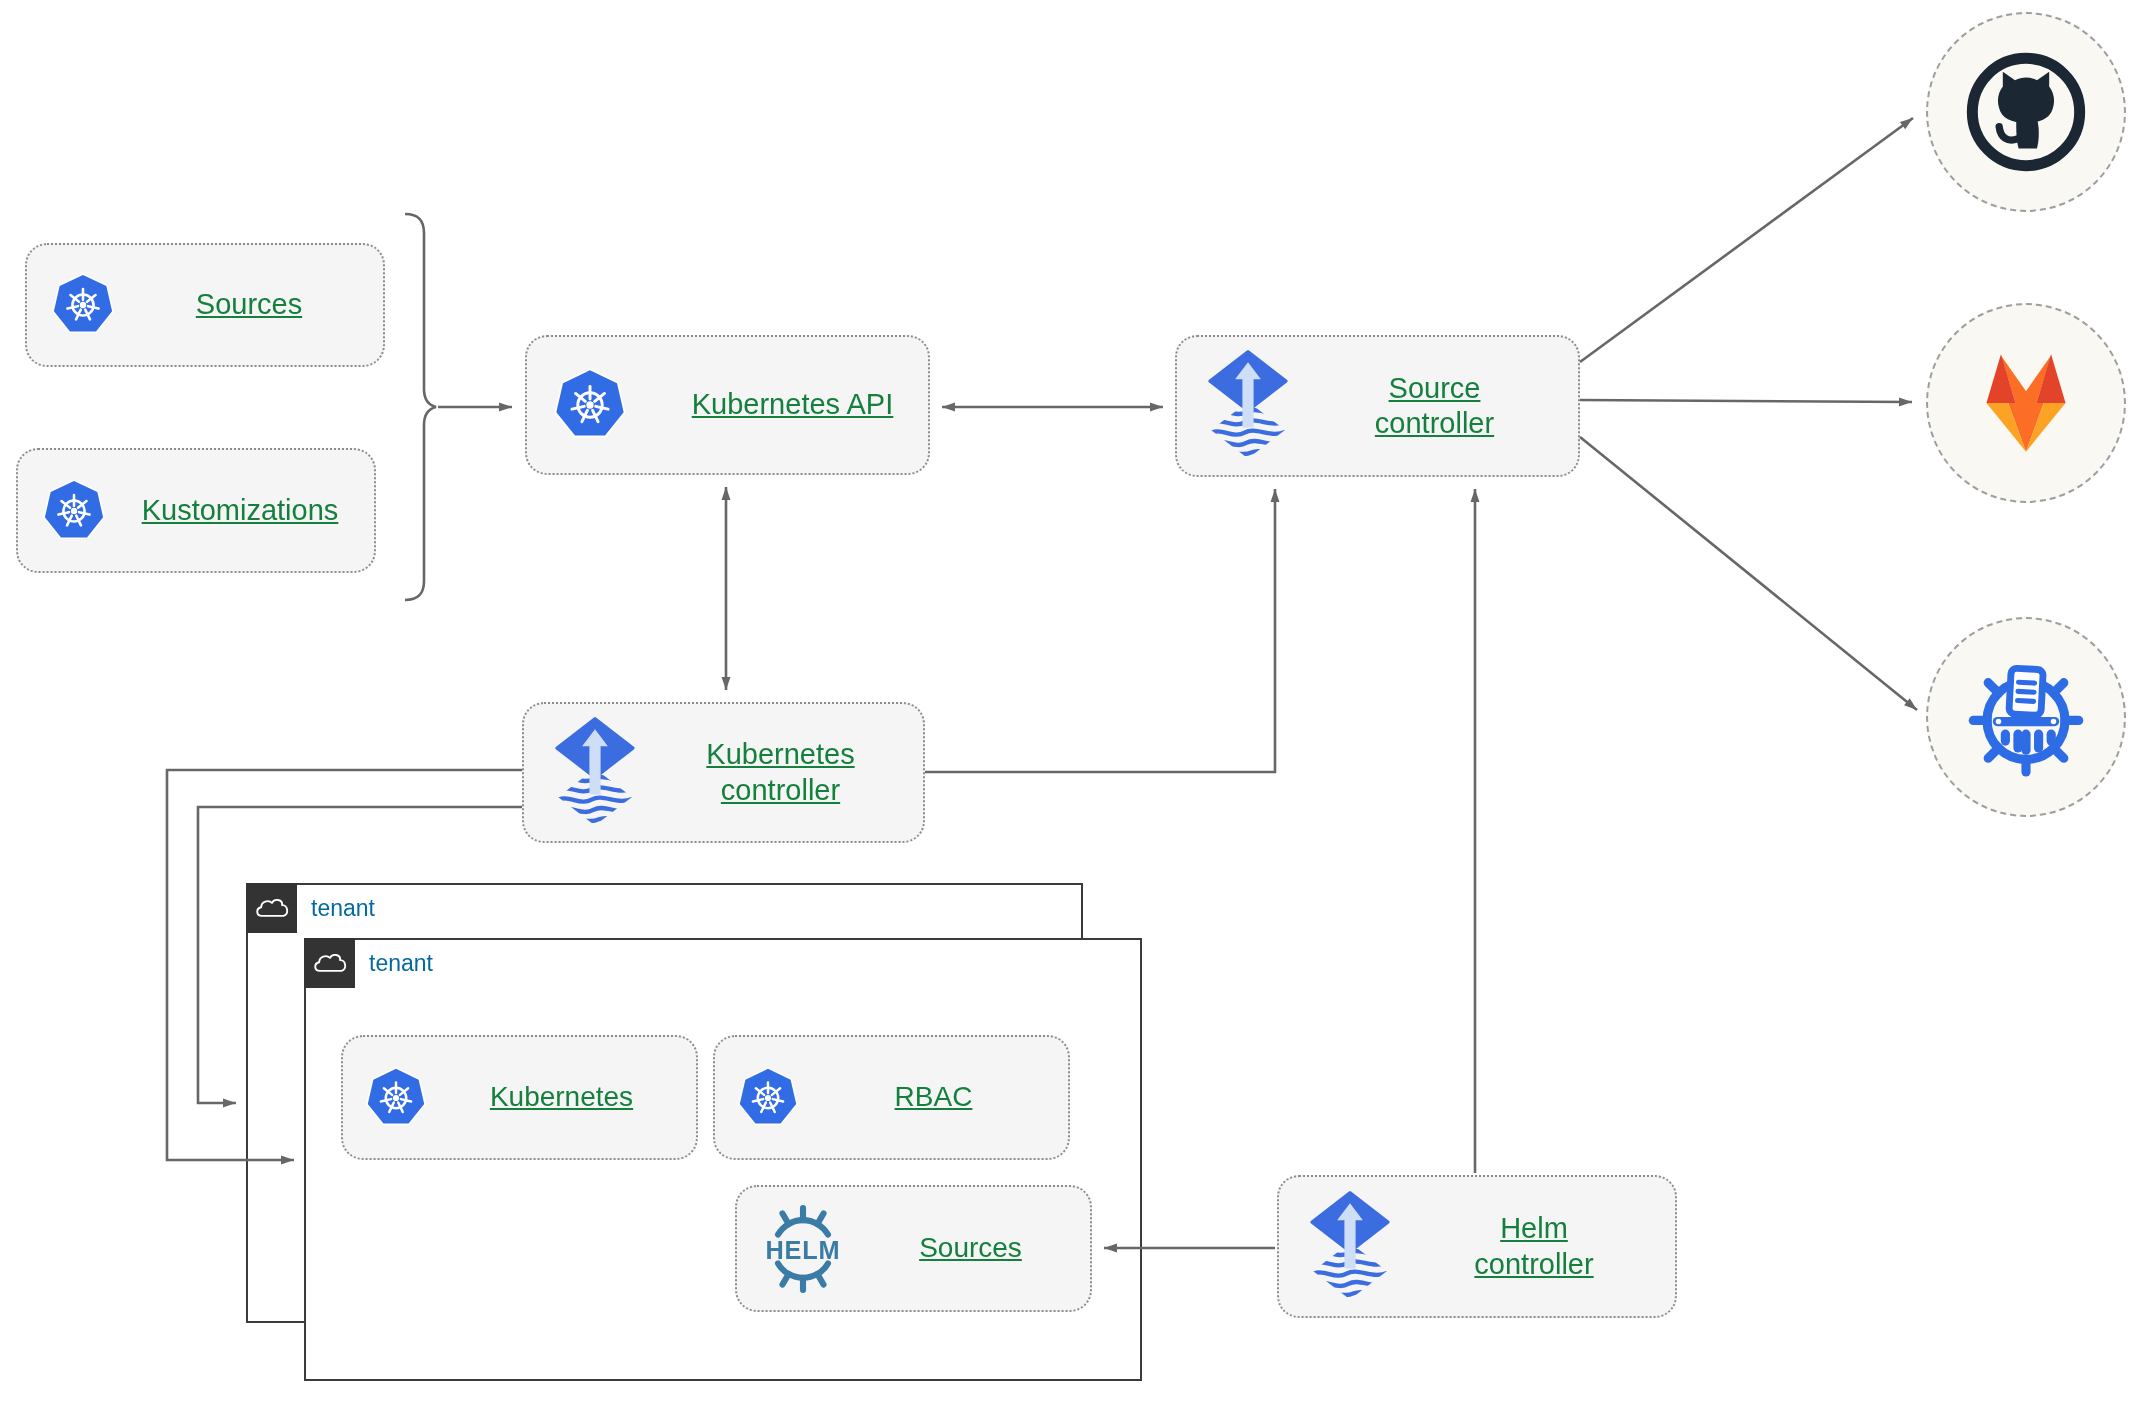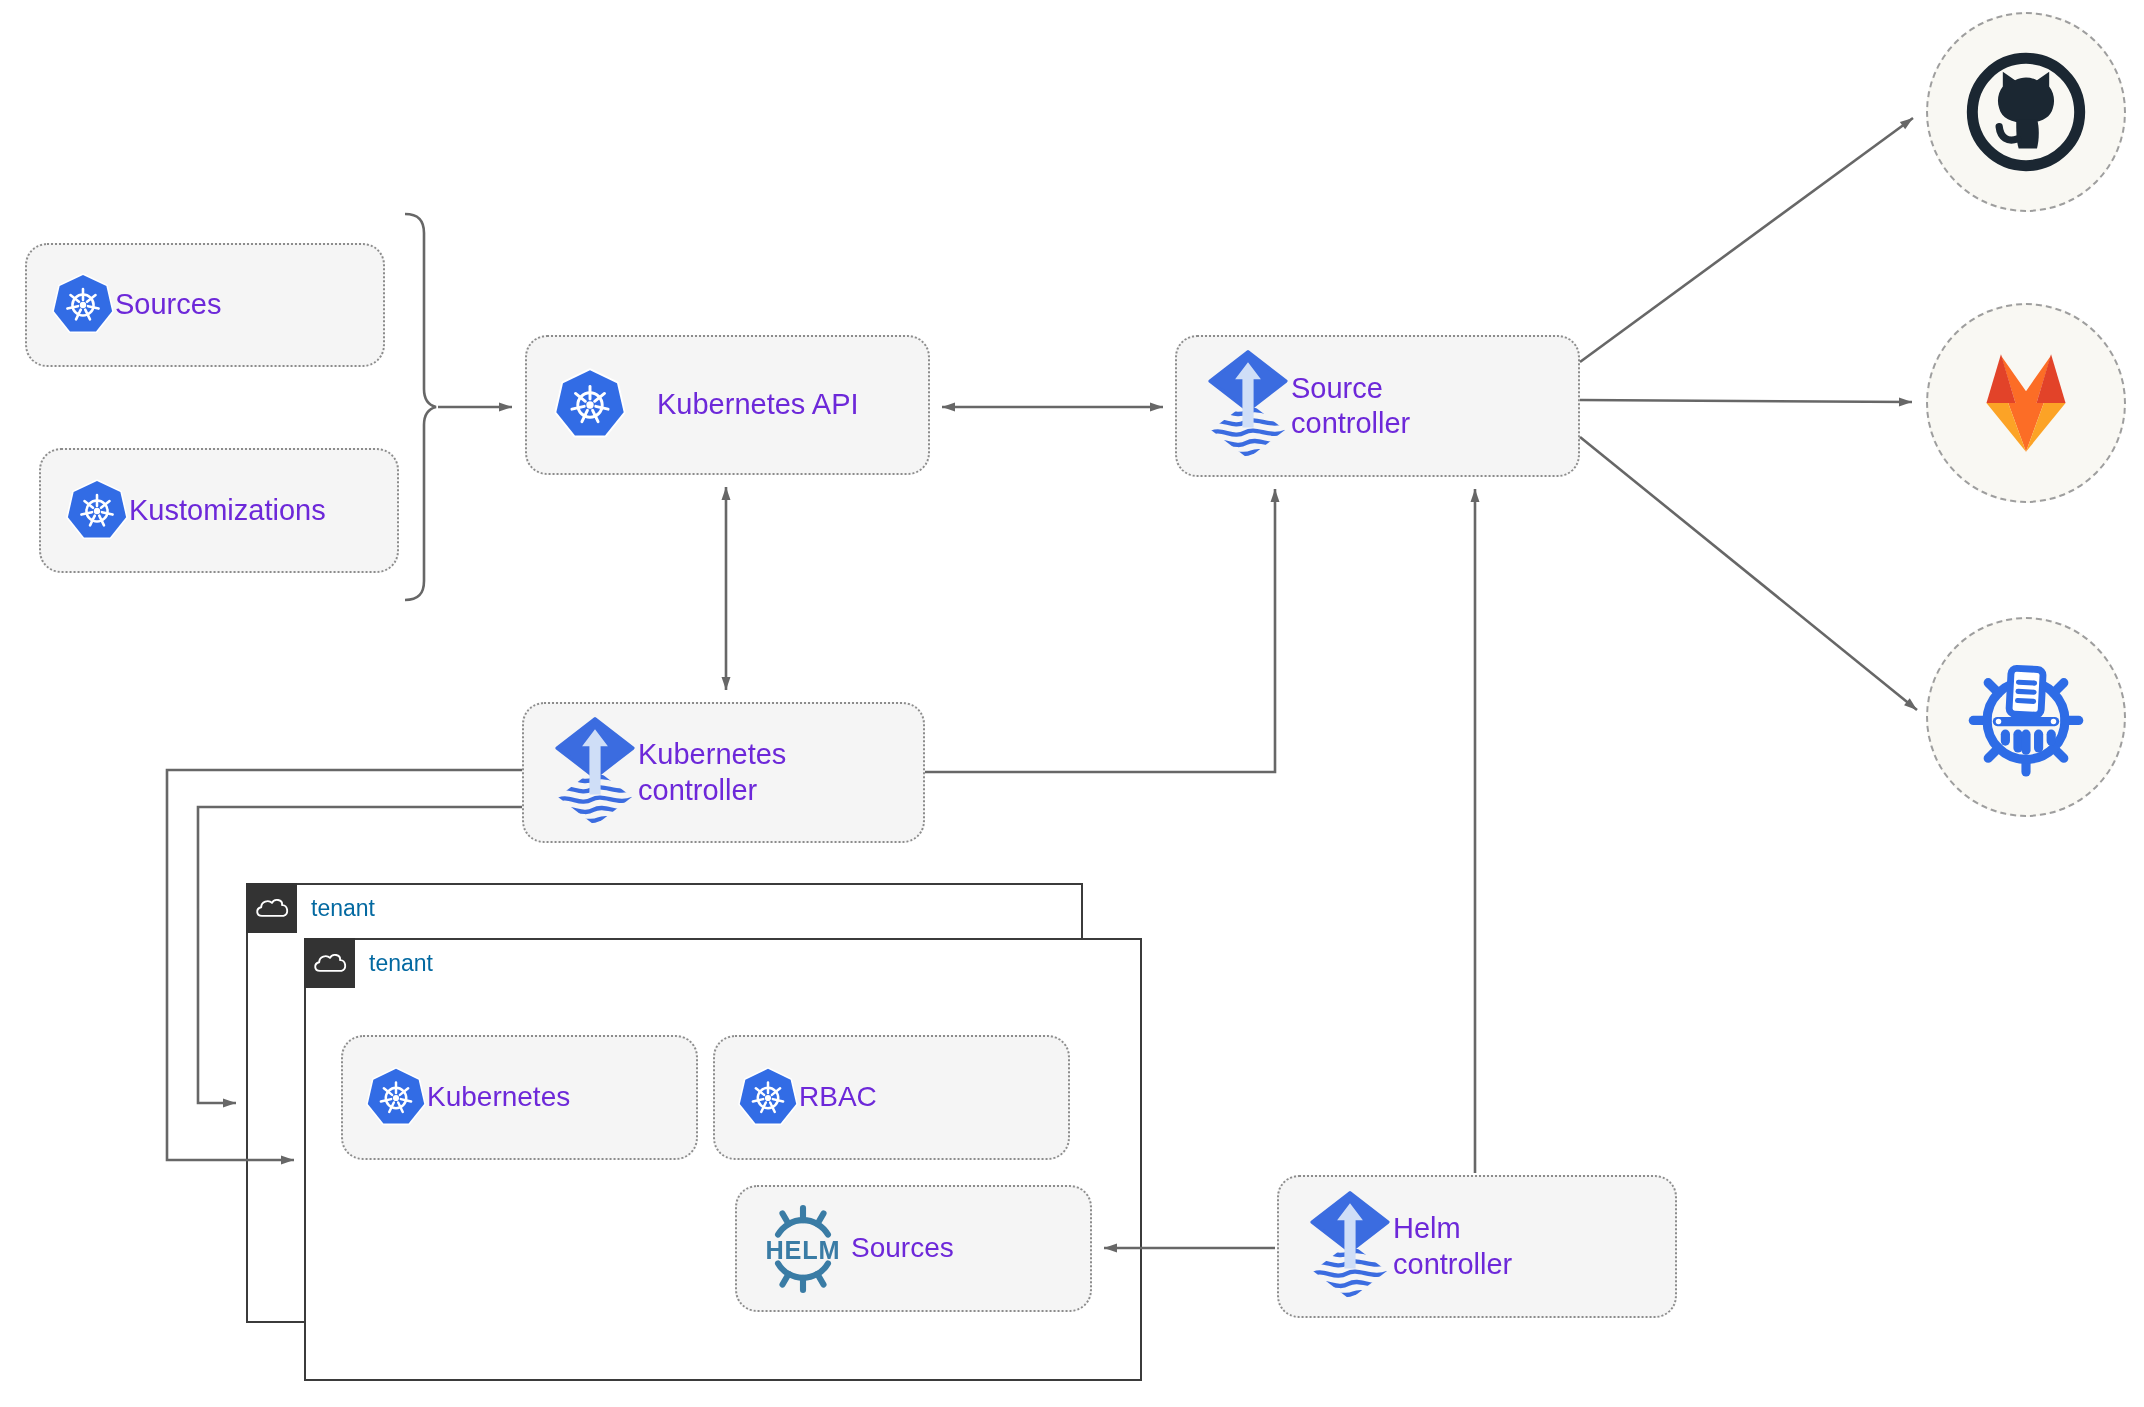--- a/index.html
+++ b/index.html
@@ -2,21 +2,21 @@
 <html style="--kubernetes-blue: #326ce5; --flux-blue: #3b6ce0; --flux-arrow: #cfdef7; --helm-blue: #3a7ca5; --github-dark: #1b2732; --gitlab-red: #e24329; --gitlab-orange: #fc6d26; --gitlab-yellow: #fca326; --registry-blue: #2e6ce6; --connector-gray: #676767; --node-fill: #f5f5f5; --tenant-border: #3b3b3b; --circle-fill: #f9f8f3;"><head>
 <meta charset="utf-8">
 <style>
   html,body{margin:0;padding:0;background:#ffffff;}
   body{font-family:"Liberation Sans","DejaVu Sans",sans-serif;}
   .stage{position:relative;width:2144px;height:1407px;background:#fff;overflow:hidden;}
   svg.connectors{position:absolute;left:0;top:0;width:2144px;height:1407px;pointer-events:none;z-index:6;}
   .pill{position:absolute;box-sizing:border-box;background:var(--node-fill);
         border:2px dotted #8c8c8c;border-radius:22px;display:flex;align-items:center;z-index:4;}
   .pill .nicon{flex:0 0 auto;display:flex;align-items:center;justify-content:center;}
-  .pill .nlabel{flex:1 1 auto;text-align:left;color:#6d28d9;font-size:29px;line-height:1.22;white-space:pre-line;}
+  .pill .nlabel{flex:1 1 auto;text-align:center;color:#15803d;font-size:29px;line-height:1.22;white-space:pre-line;text-decoration:underline;}
   .pill.small .nlabel{font-size:28px;}
   .tenant{position:absolute;box-sizing:border-box;background:#fff;border:2px solid var(--tenant-border);}
   .tenant .tab{position:absolute;left:-2px;top:-2px;width:51px;height:50px;background:#333333;
                display:flex;align-items:center;justify-content:center;}
   .tenant .tlabel{position:absolute;left:63px;top:10px;font-size:23px;color:#0369a1;}
   .tenant-back{z-index:1;}
   .tenant-front{z-index:2;}
   .extcircle{position:absolute;box-sizing:border-box;width:200px;height:200px;border-radius:50%;
              background:var(--circle-fill);border:2.5px dashed #9e9e9e;
              display:flex;align-items:center;justify-content:center;z-index:4;}
@@ -146,21 +146,21 @@
 
   <div class="pill" style="left:25px;top:243px;width:360px;height:124px;padding-left:24px;">
     <span class="nicon">
       <svg width="64" height="64">
           <use href="#sym-k8s"></use>
         </svg>
       </span>
     <span class="nlabel">Sources</span>
   </div>
 
-  <div class="pill" style="left:39px;top:448px;width:360px;height:125px;padding-left:24px;">
+  <div class="pill" style="left:16px;top:448px;width:360px;height:125px;padding-left:24px;">
     <span class="nicon">
       <svg width="64" height="64">
           <use href="#sym-k8s"></use>
         </svg>
       </span>
     <span class="nlabel">Kustomizations</span>
   </div>
 
   <div class="pill" style="left:525px;top:335px;width:405px;height:140px;padding-left:26px;gap:30px;">
     <span class="nicon">

